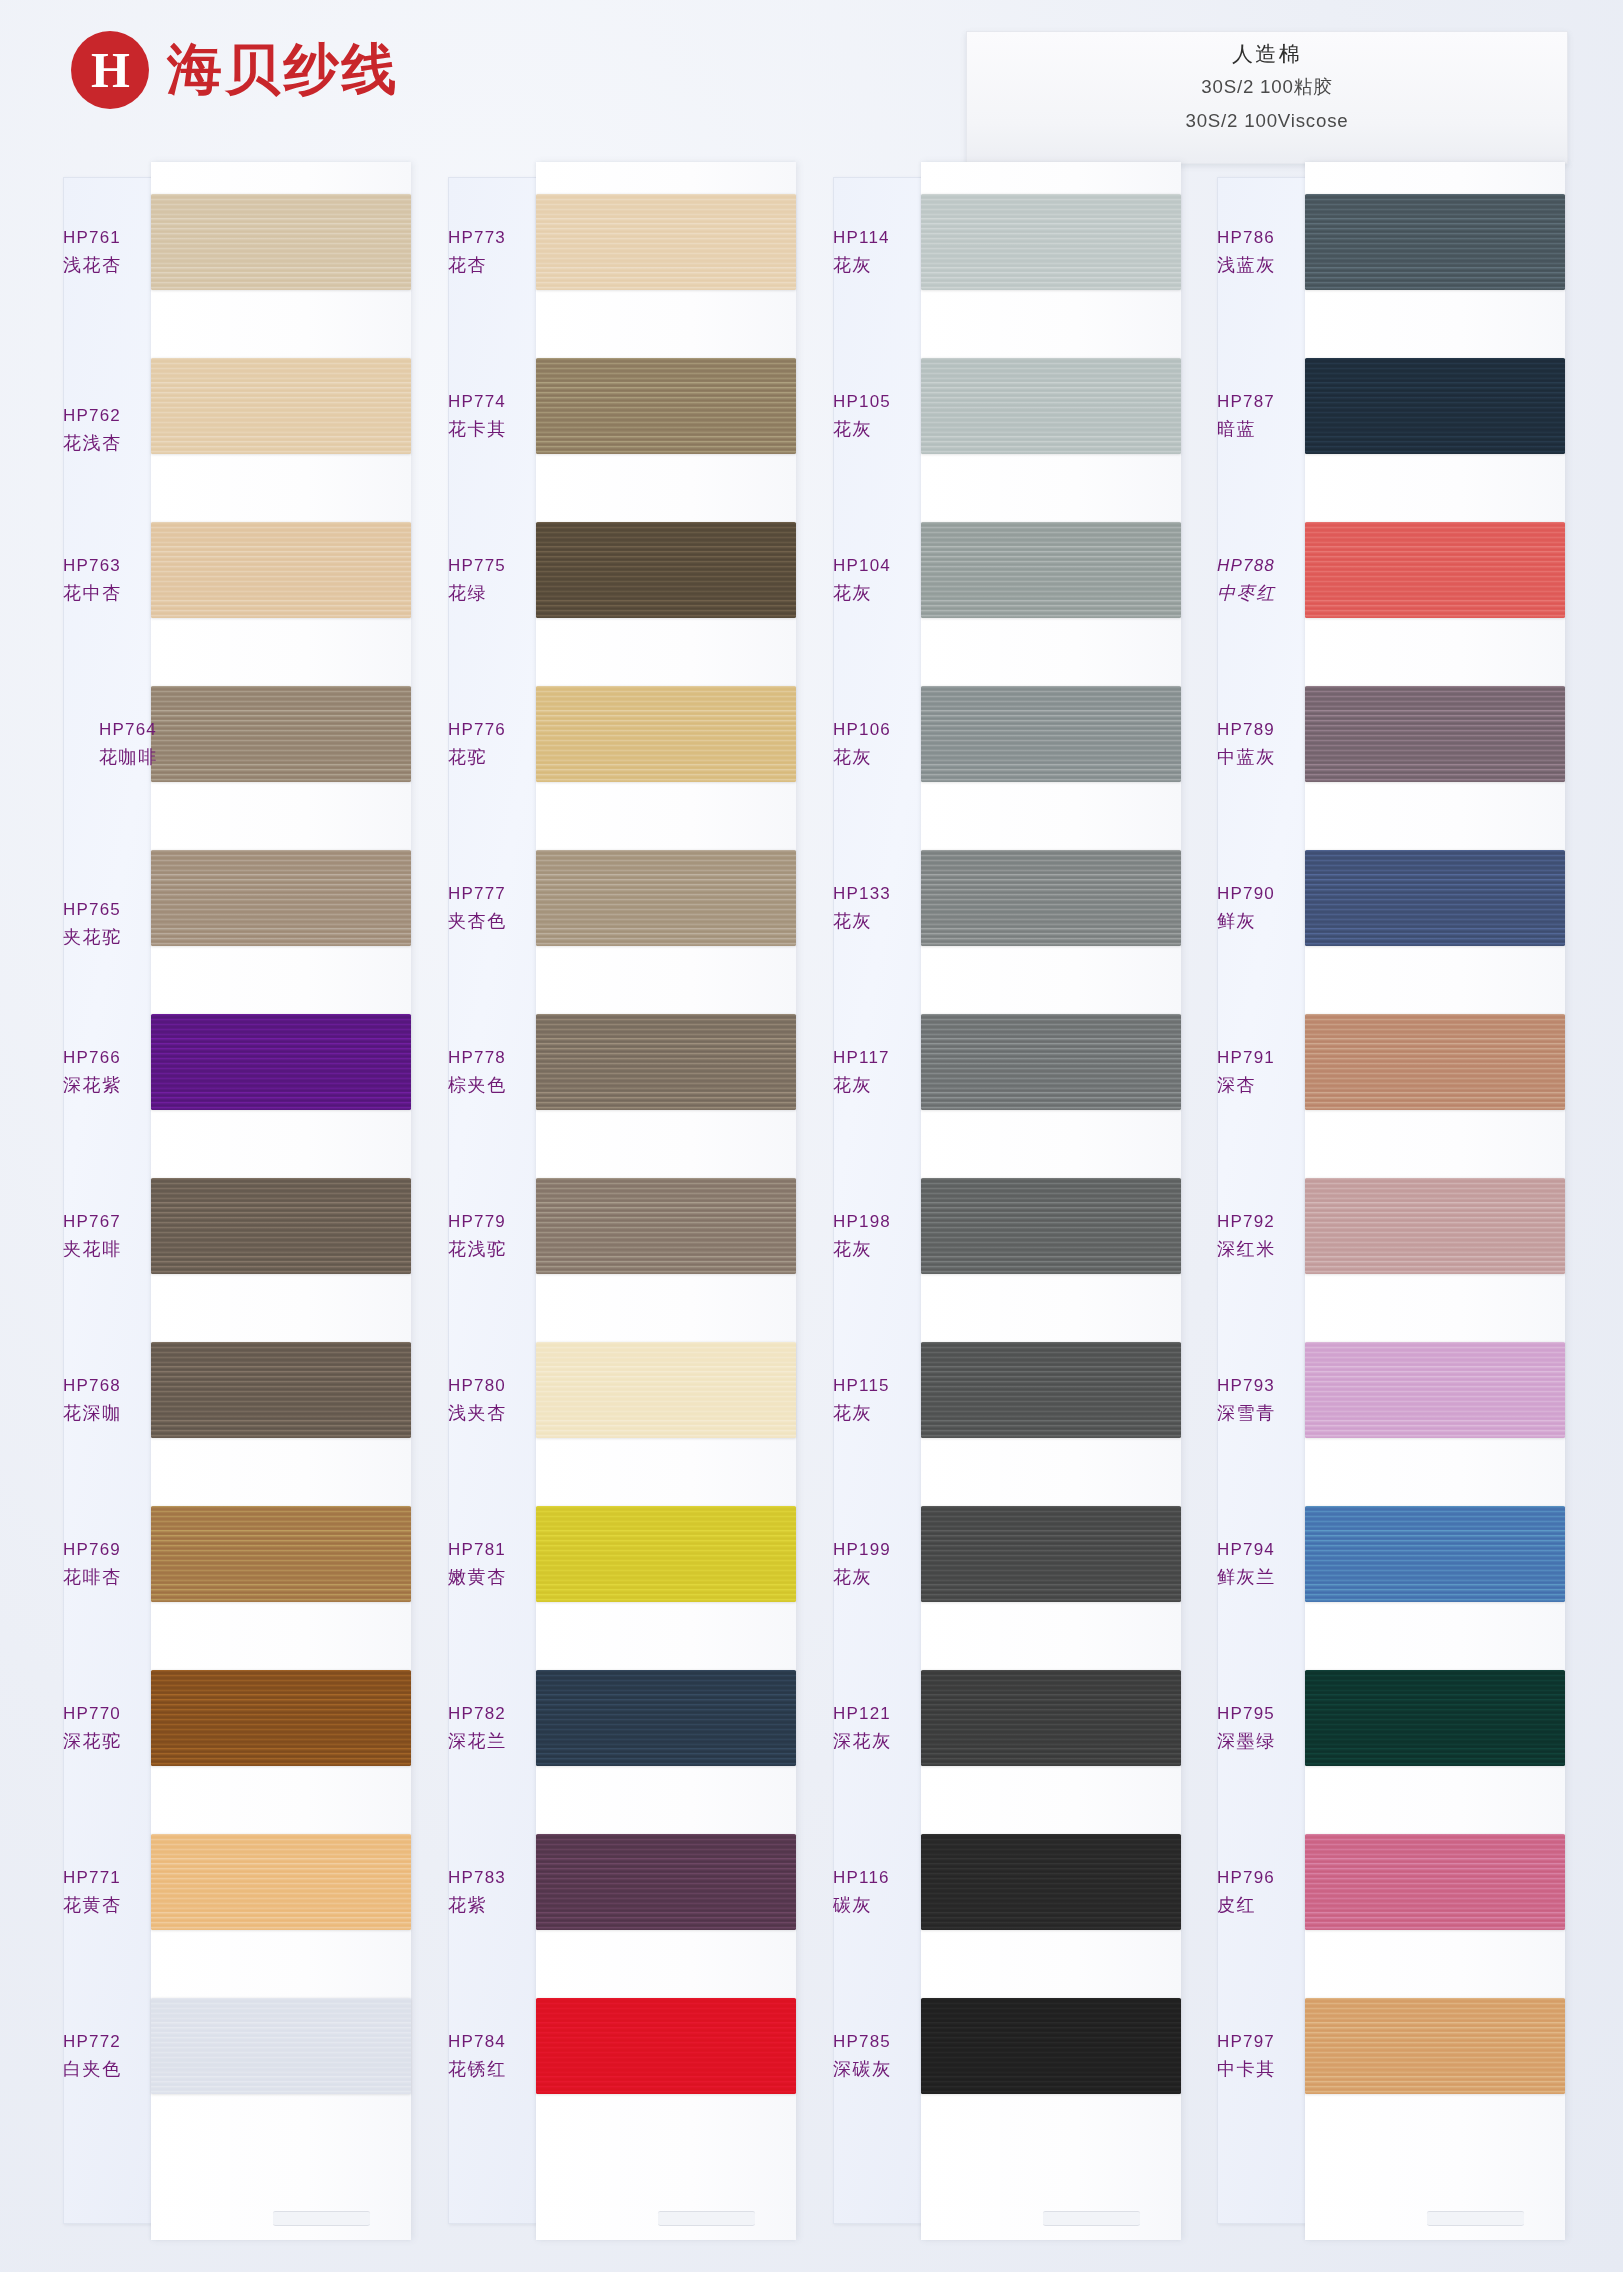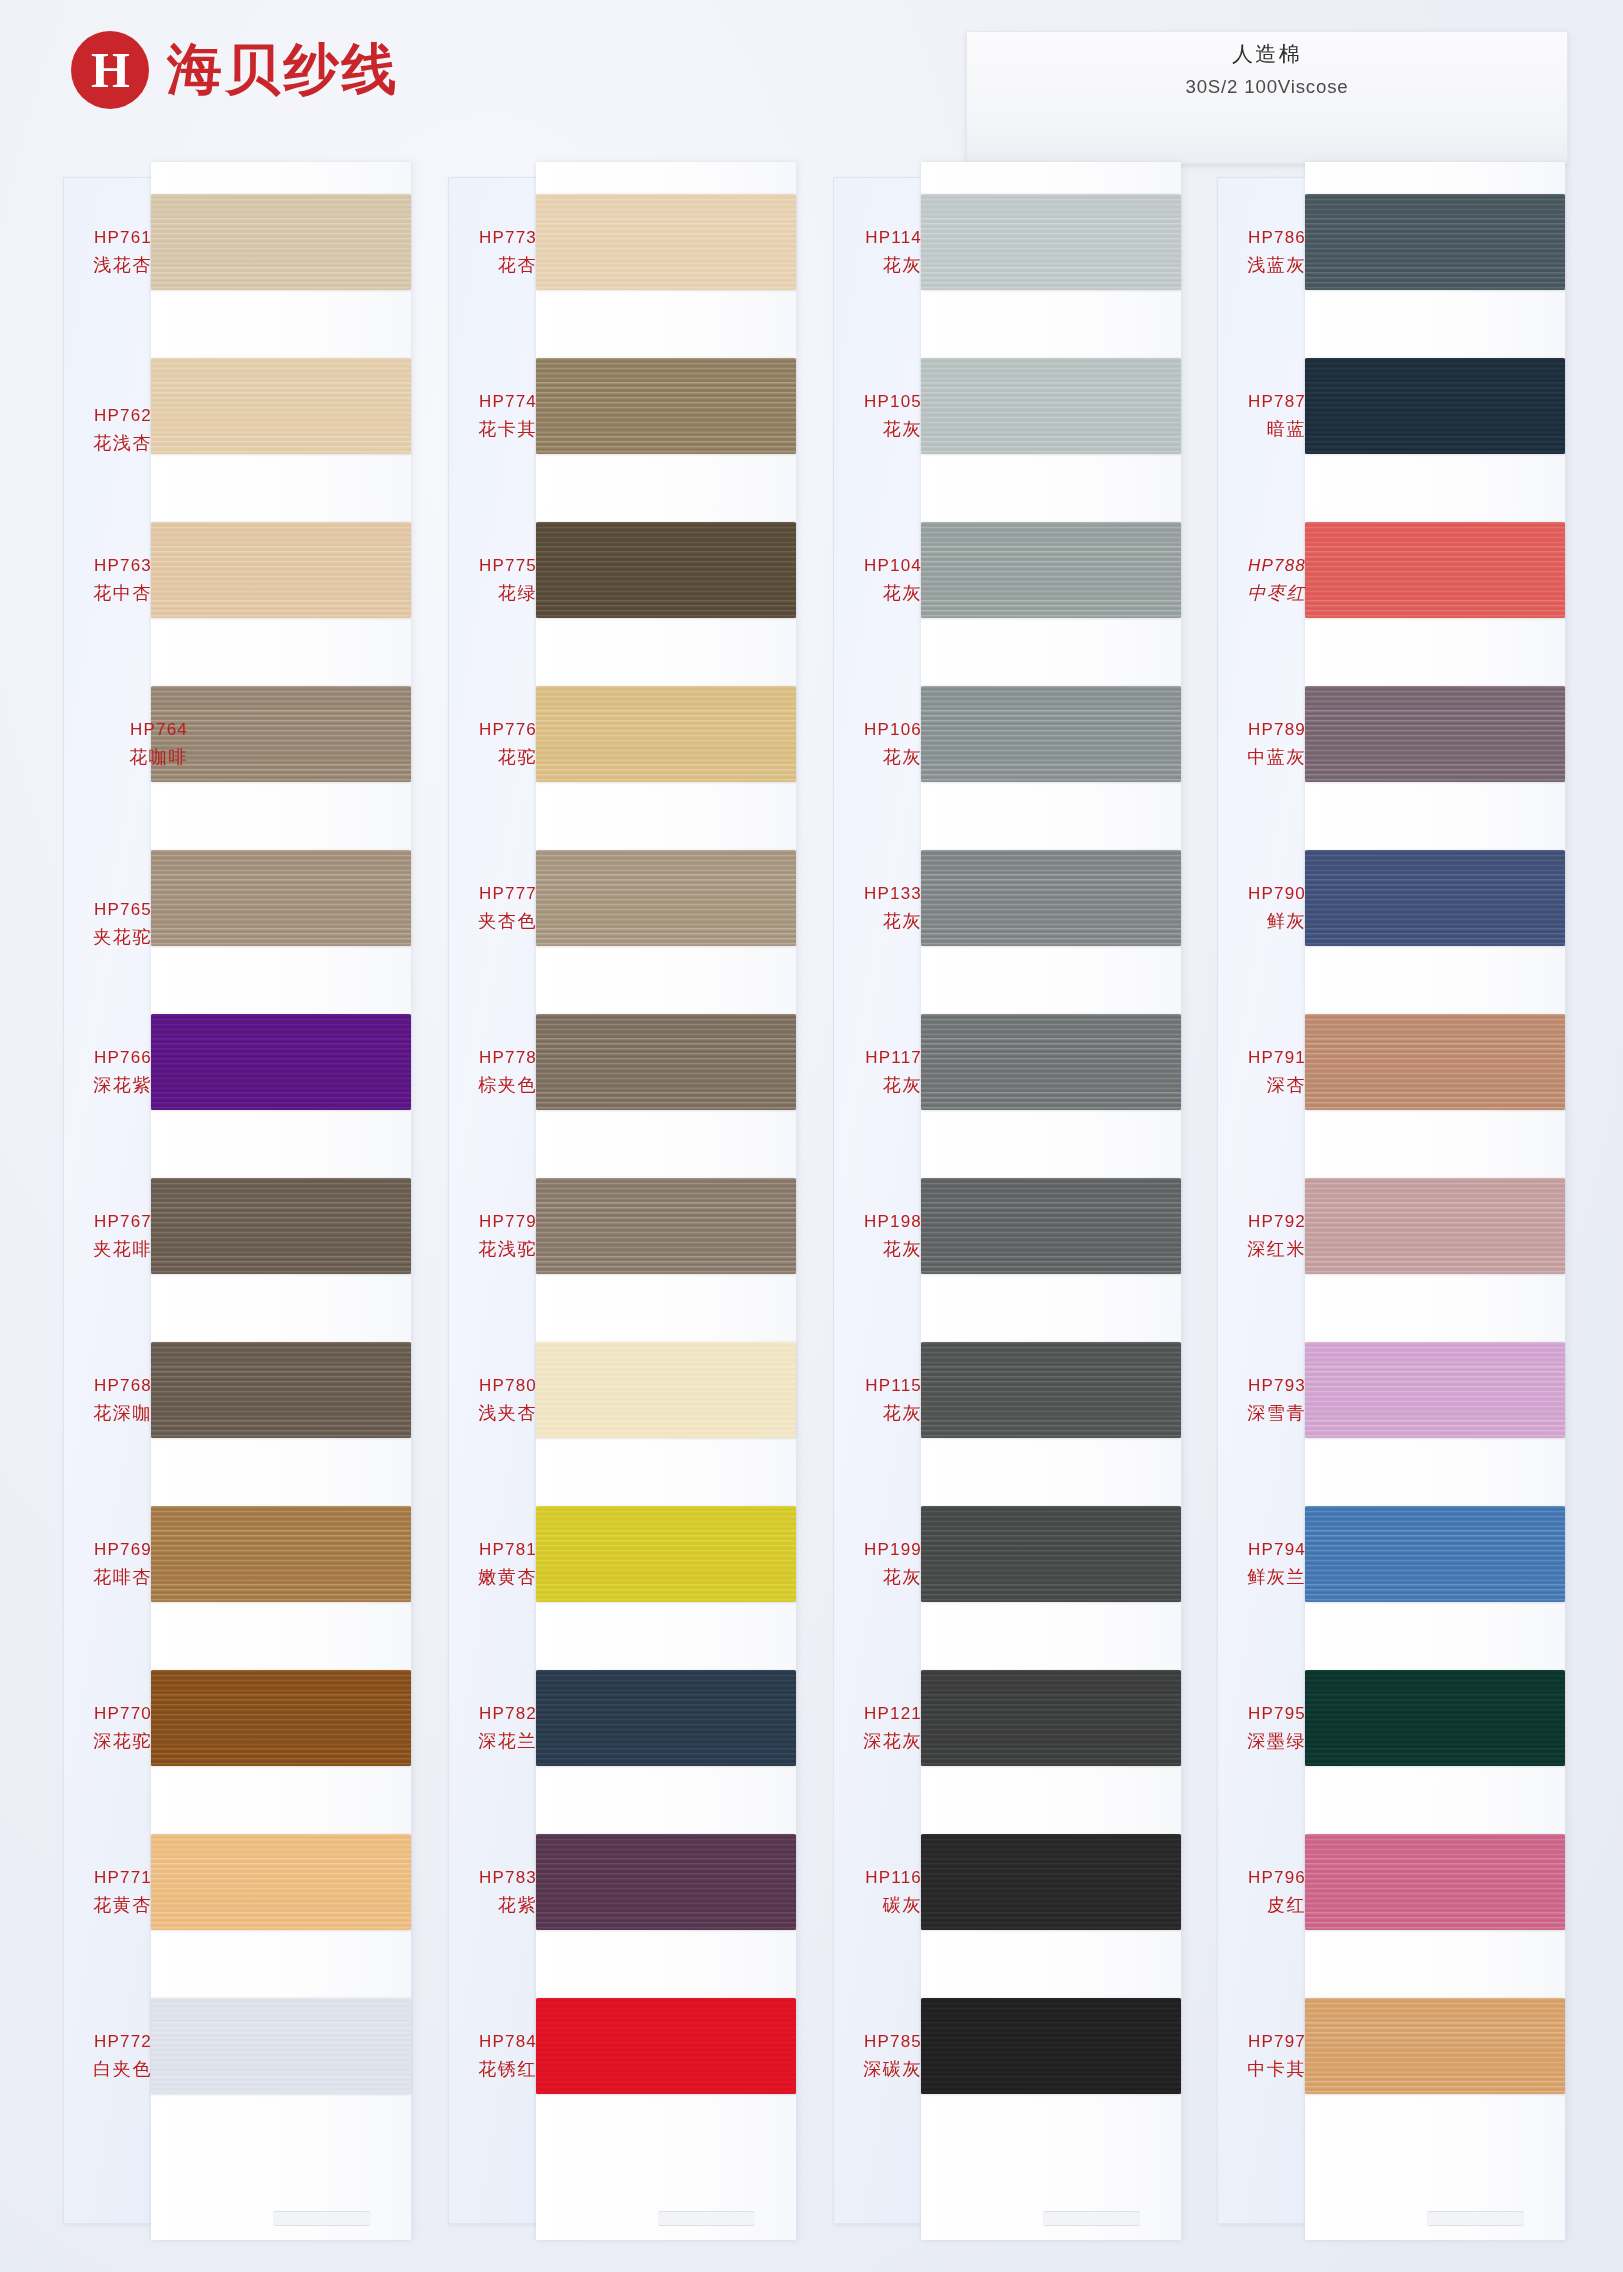--- a/index.html
+++ b/index.html
@@ -93,21 +93,21 @@
     mix-blend-mode:overlay;
     border-radius:1.6px;
   }
   .swatch::before{
     content:"";position:absolute;left:-2.4px;right:-2.4px;top:-3.2px;bottom:-3.2px;
     background:inherit;filter:blur(2.4px);opacity:.35;border-radius:3.2px;z-index:-1;
   }
 
   .lbl{
     position:absolute;left:0;width:89px;
-    text-align:right;color:#b91c1c;
+    text-align:left;color:#701a75;
     line-height:1.32;
   }
   .lbl .code{font-size:17px;letter-spacing:1.2px;font-family:"Liberation Sans",sans-serif;}
   .lbl .name{font-size:18px;letter-spacing:1.6px;font-family:"DejaVu Sans",sans-serif;margin-top:3.2px;}
 
   .sheet-edge{
     position:absolute;left:0;top:0;width:2.4px;height:2045px;
     background:linear-gradient(180deg,#dfe3ec,#eef1f7);
   }
 </style>
@@ -116,20 +116,21 @@
 
 <div class="paper-bg"></div>
 
 <div class="brand">
   <div class="brand-mark">H</div>
   <div class="brand-name">海贝纱线</div>
 </div>
 
 <div class="title-card">
   <div class="t1">人造棉</div>
+  <div class="t2">30S/2  100粘胶</div>
   <div class="t3">30S/2  100Viscose</div>
 </div>
 
 <div class="board" id="board">
     <div class="col" style="left: 63px;">
       <div class="sheet-edge"></div>
       <div class="col-card"></div>
       <div class="dash-edge" style="left: 88px;"></div>
       <div class="strip">
         <div class="strip-tab"></div>

